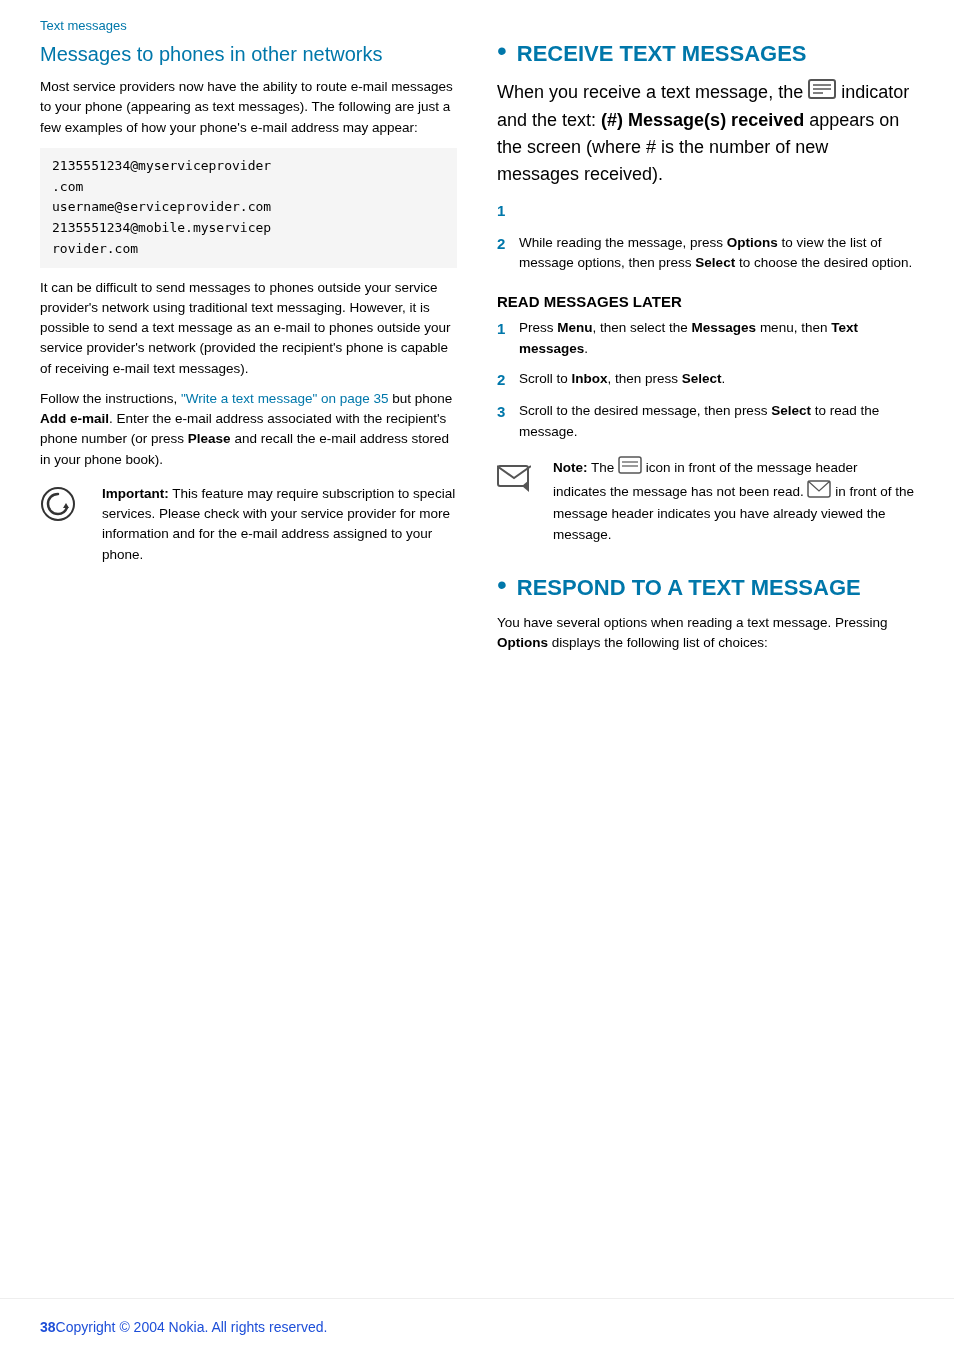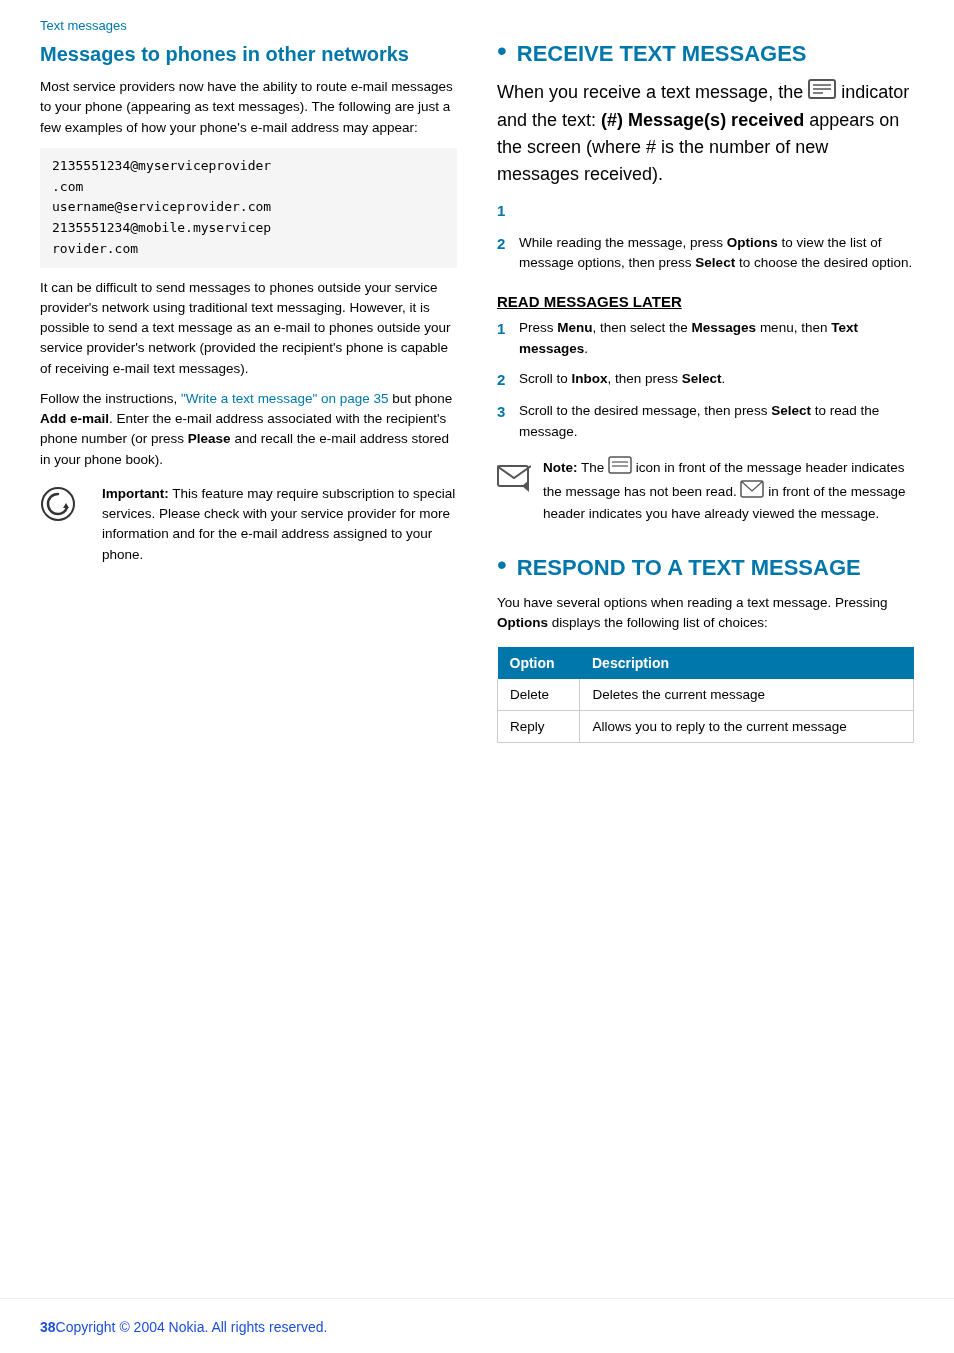--- a/index.html
+++ b/index.html
@@ -40,32 +40,31 @@
     }
 
     .right-column {
       flex: 1;
       max-width: 440px;
     }
 
     h2 {
       color: #0077aa;
       font-size: 20px;
-      font-weight: bold;
+      font-weight: normal;
       margin-bottom: 10px;
       line-height: 1.3;
     }
 
     h3 {
       font-size: 15px;
       font-weight: bold;
       text-transform: uppercase;
       margin-bottom: 8px;
       margin-top: 20px;
-      text-decoration: underline;
     }
 
     .bullet-header {
       display: flex;
       align-items: flex-start;
       margin-bottom: 12px;
     }
 
     .bullet-dot {
       color: #0077aa;
@@ -139,21 +138,21 @@
     .numbered-list li .num {
       font-weight: bold;
       color: #0077aa;
       min-width: 22px;
       font-size: 15px;
     }
 
     .note-inline {
       display: flex;
       align-items: flex-start;
-      gap: 12px;
+      gap: 22px;
       margin: 12px 0;
     }
 
     .note-inline-icon {
       flex-shrink: 0;
       margin-top: 2px;
     }
 
     .note-inline-text {
       font-size: 13.5px;
@@ -354,40 +353,20 @@
       <div class="respond-section">
         <div class="bullet-header">
           <span class="bullet-dot">•</span>
           <span class="section-header-blue">RESPOND TO A TEXT MESSAGE</span>
         </div>
 
         <p>
           <span>You have several options when reading a text message. Pressing </span><span class="bold">Options</span><span> displays the following list of choices:</span>
         </p>
 
-        <div class="table-wrapper">
-          <table>
-            <thead>
-              <tr>
-                <th>Option</th>
-                <th>Description</th>
-              </tr>
-            </thead>
-            <tbody>
-              <tr>
-                <td>Delete</td>
-                <td>Deletes the current message</td>
-              </tr>
-              <tr>
-                <td>Reply</td>
-                <td>Allows you to reply to the current message</td>
-              </tr>
-            </tbody>
-          </table>
-        </div>
       </div>
 
     </div>
   </div>
 
   <div class="footer">
     <span class="footer-left">38</span>
     <span>Copyright © 2004 Nokia. All rights reserved.</span>
   </div>
 

